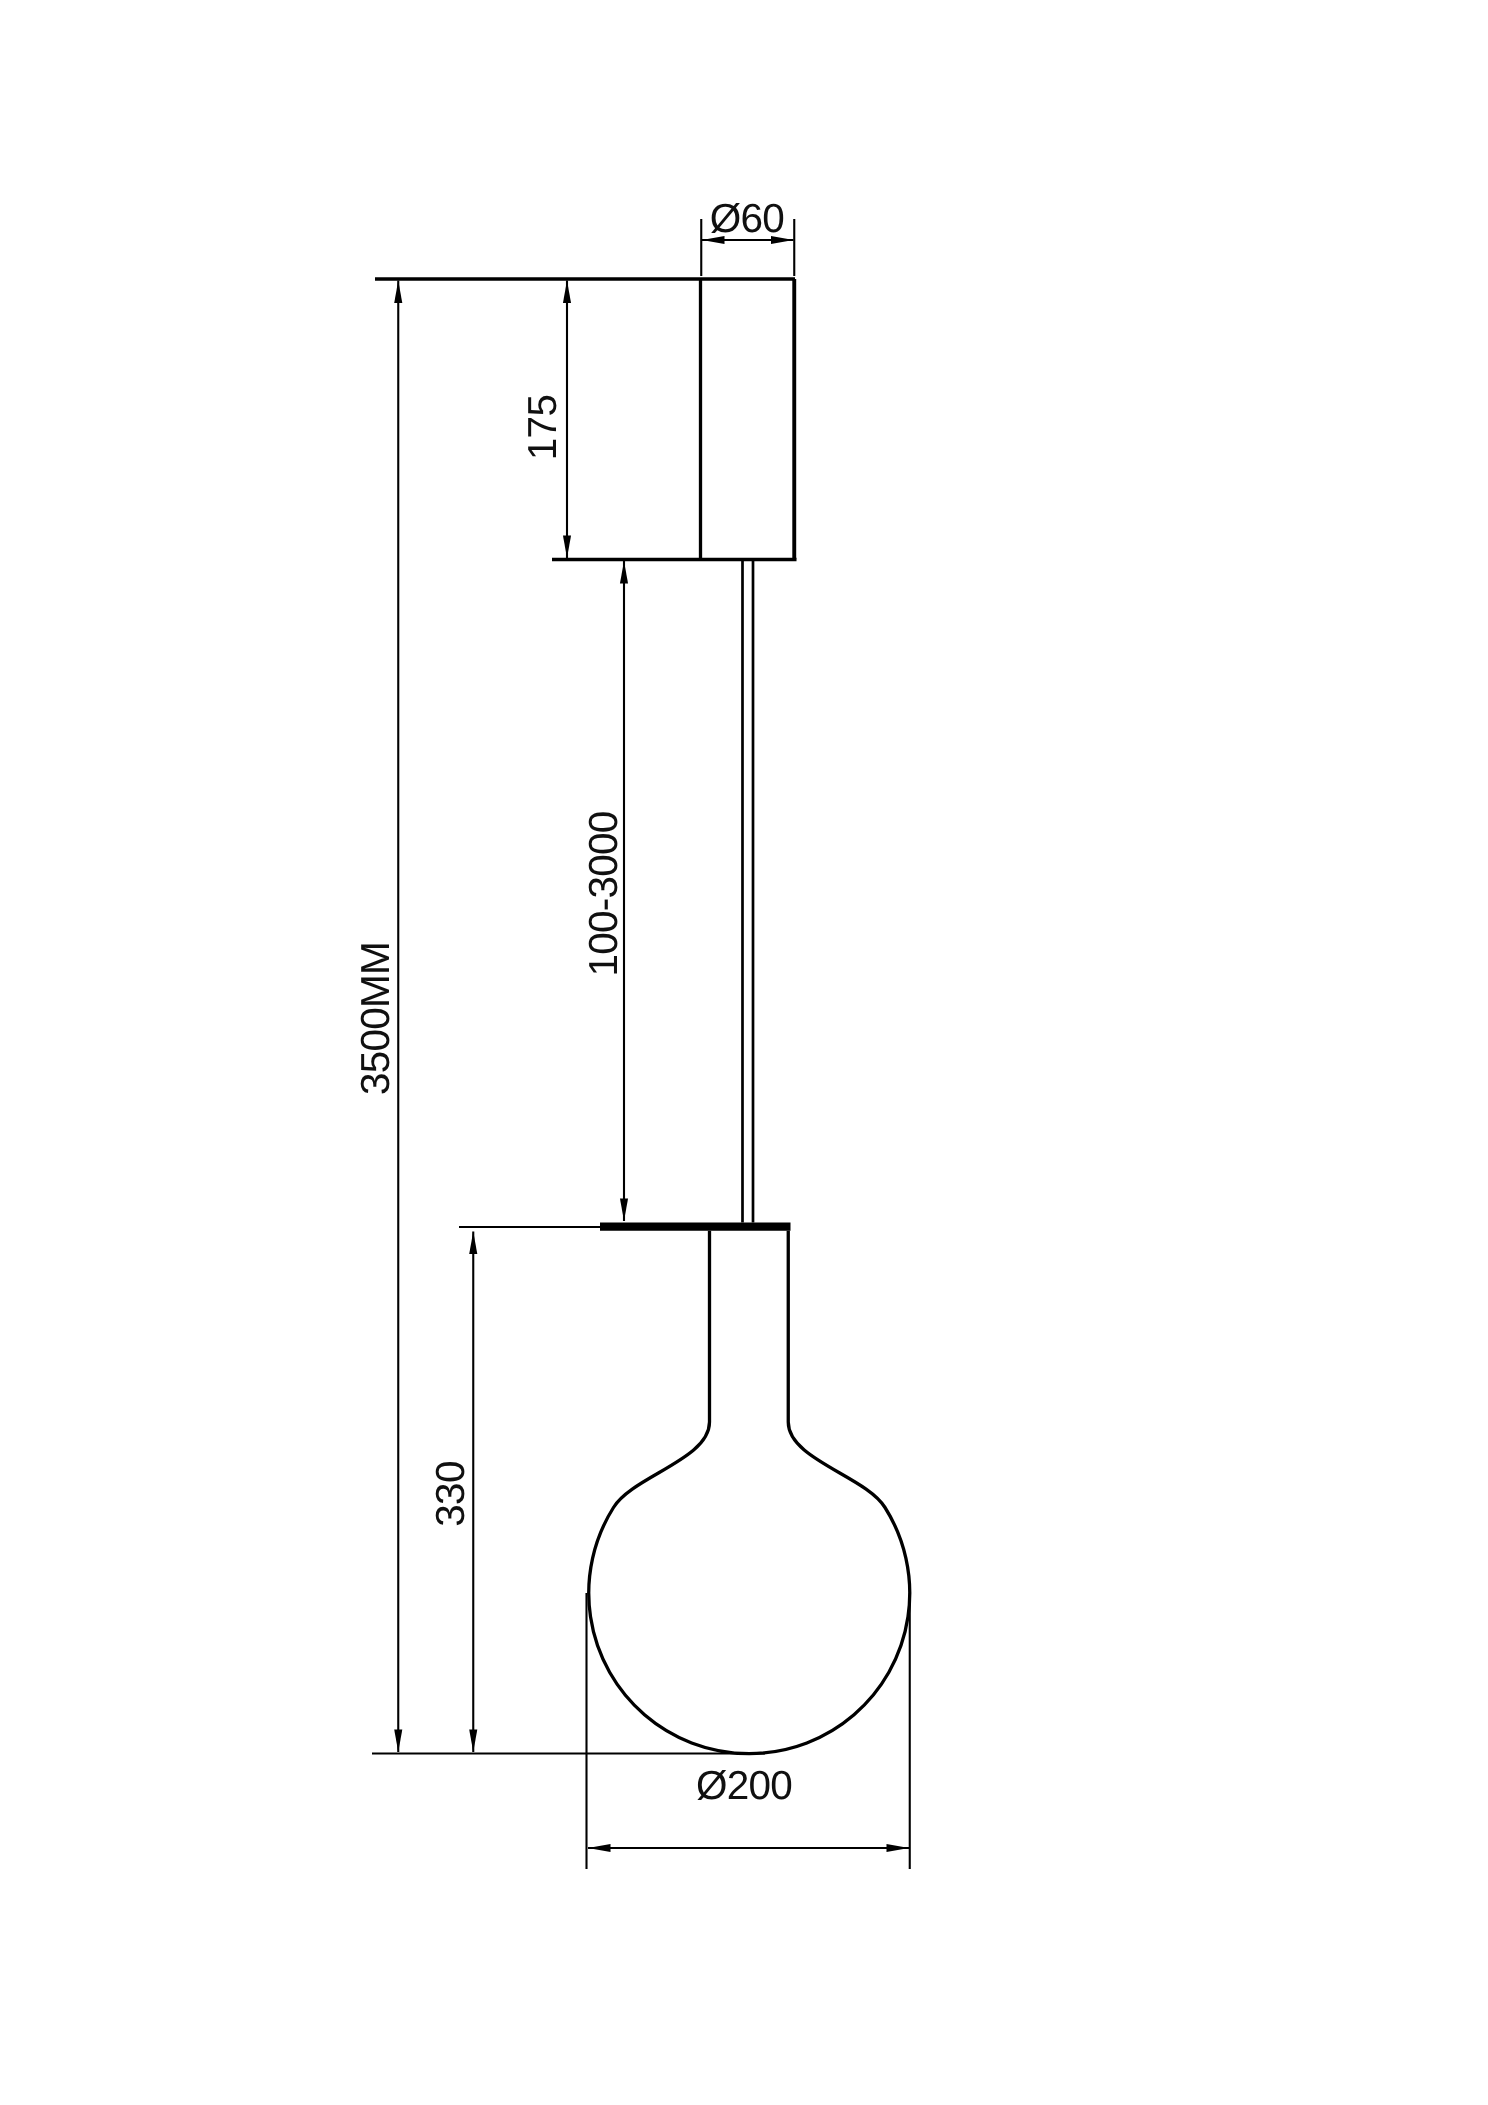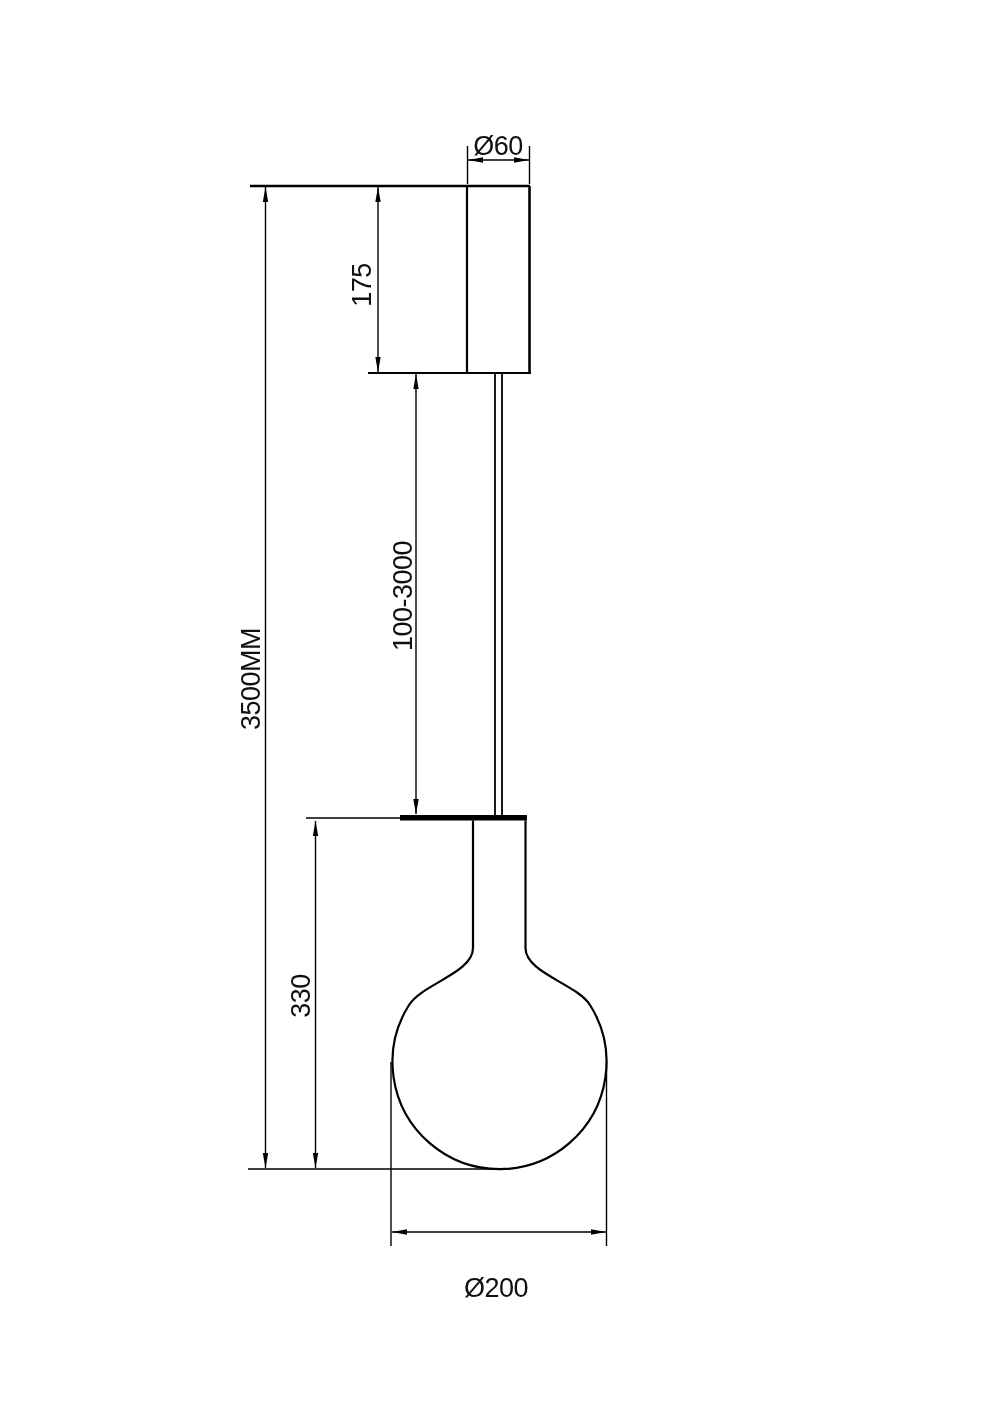--- a/index.html
+++ b/index.html
@@ -88,15 +88,15 @@
   <div class="lbl" style="left:498px;top:146px;">Ø60</div>
 
   <div class="lbl rot" style="left:362px;top:285px;">175</div>
 
   <div class="lbl rot" style="left:251px;top:679px;">3500MM</div>
 
   <div class="lbl rot" style="left:403px;top:596px;">100-3000</div>
 
   <div class="lbl rot" style="left:301px;top:996px;">330</div>
 
-  <div class="lbl" style="left:496px;top:1288px;">Ø200</div>
+  <div class="lbl" style="left:496px;top:1191px;">Ø200</div>
 
 </div>
 
 </body></html>

